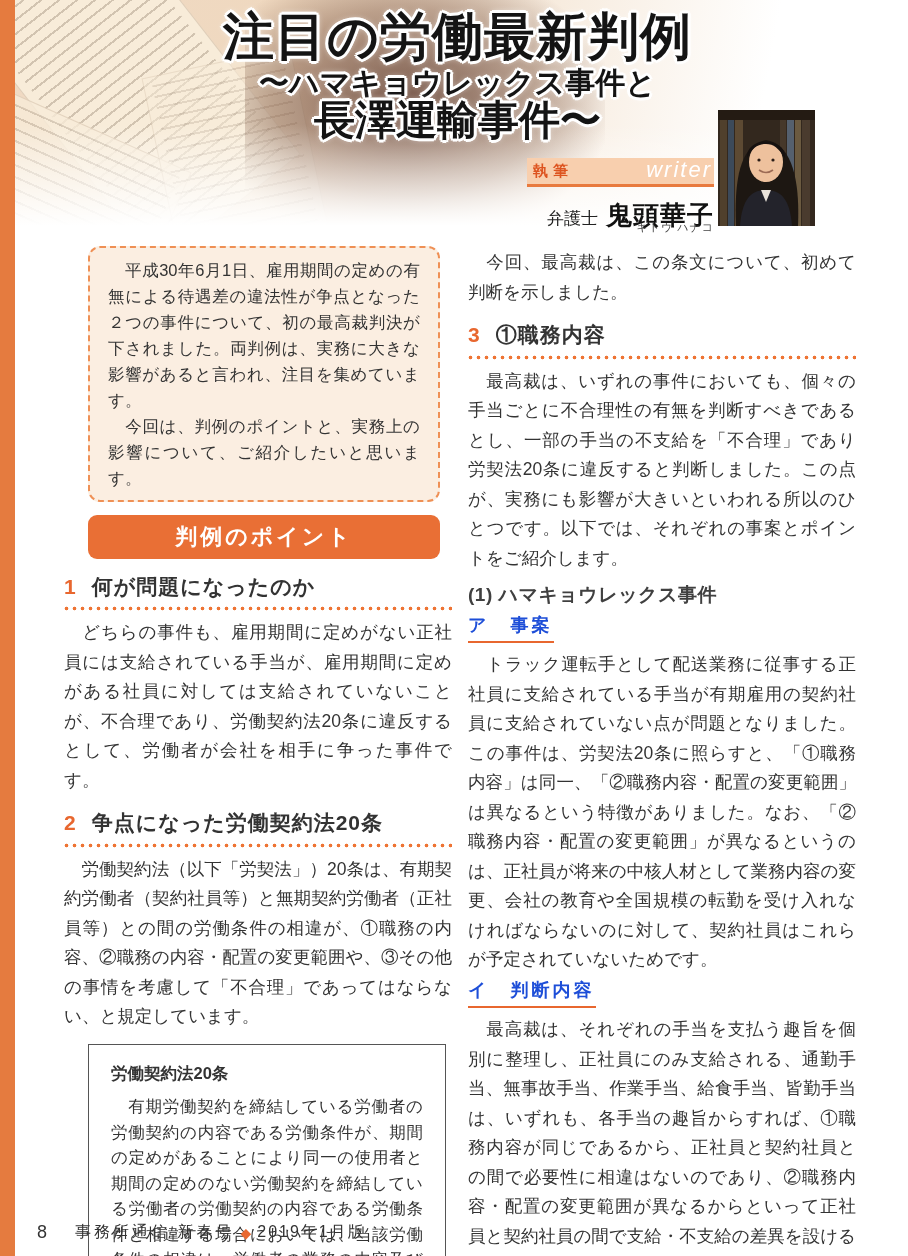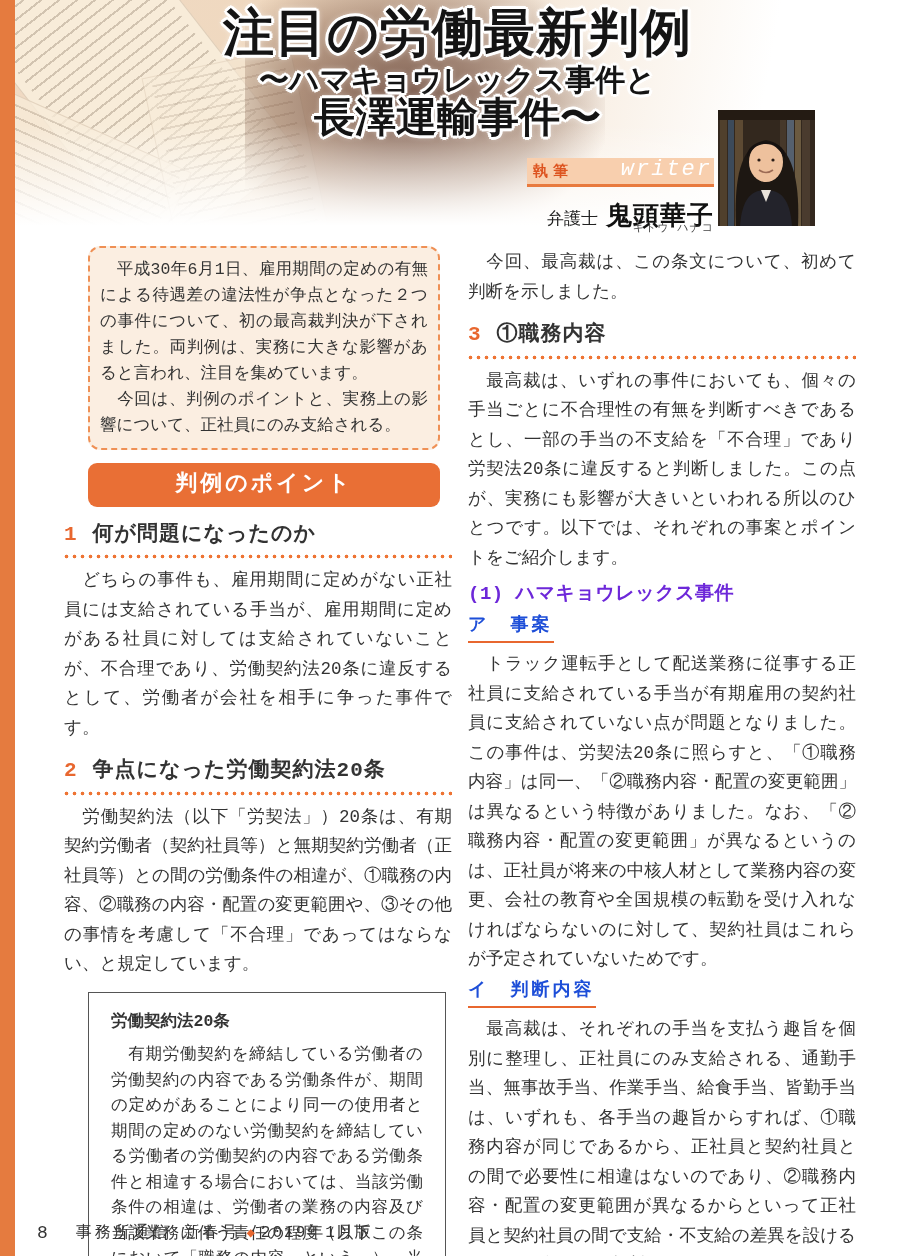--- a/index.html
+++ b/index.html
@@ -1,18 +1,18 @@
 <!DOCTYPE html>
 <html><head>
 <meta charset="utf-8">
 <style>
   html,body{margin:0;padding:0;background:#fff;}
   .page{
     position:relative;width:908px;height:1256px;overflow:hidden;background:#fff;
-    font-family:Liberation Mono, monospace;color:#333;
+    font-family:Liberation Sans, sans-serif;color:#333;
   }
   
   .side-bar{position:absolute;left:0;top:0;width:15px;height:1256px;background:#E57B3F;}
 
   
   .header{
     position:absolute;left:15px;top:0;width:893px;height:240px;overflow:hidden;
     background:linear-gradient(100deg,#f0dac3 0%,#efd8bf 30%,#f6e9da 55%,#ffffff 82%);
   }
   .paper{position:absolute;background:#f8ecd9;border:1px solid rgba(150,120,90,.25);}
@@ -48,41 +48,41 @@
     font-size:11px;color:#444;letter-spacing:1px;z-index:6;}
   .photo{position:absolute;left:718px;top:110px;width:97px;height:116px;z-index:7;}
 
   
   .col{position:absolute;width:388px;font-size:17.5px;line-height:29.5px;
     text-align:justify;color:#333;}
   .col-left{left:64px;top:246px;}
   .col-right{left:468px;top:248px;}
 
   .intro-box{margin-left:24px;width:352px;box-sizing:border-box;background:#FBEEE1;
-    border:2px dashed #EF9055;border-radius:12px;padding:9px 10px;
+    border:2px dashed #EF9055;border-radius:12px;padding:9px 18px;
     font-size:16.5px;line-height:26px;}
   .intro-box p{margin:0;}
 
   .banner{margin:13px 0 0 24px;width:352px;box-sizing:border-box;background:#E96F35;
     color:#fff;border-radius:9px;text-align:center;font-size:22px;font-weight:bold;
     padding:7px 0;letter-spacing:3px;}
 
   .sec-head{margin-top:13px;font-size:21px;font-weight:bold;color:#333;letter-spacing:1px;}
   .sec-head .num{color:#E8672F;margin-right:15px;}
   .dots{height:5px;margin-top:5px;
     background-image:radial-gradient(circle at 2.5px 2.5px,#EE7434 1.7px,transparent 2.1px);
     background-size:8px 5px;background-repeat:repeat-x;}
   .para{margin:7px 0 0 0;}
 
   .law-box{margin:12px 0 0 24px;width:358px;box-sizing:border-box;border:1px solid #555;
     padding:8px 14px 12px;font-size:16.5px;line-height:25.5px;}
   .law-box-title{font-weight:bold;margin:0;}
   .law-box p{margin:8px;}
 
-  .case-title{margin-top:7px;font-size:19px;font-weight:bold;color:#6d28d9;letter-spacing:.5px;}
+  .case-title{margin-top:7px;font-size:19px;font-weight:bold;color:#404040;letter-spacing:.5px;}
   .kana-label{display:inline-block;margin-top:1px;color:#1d4ed8;font-size:18px;
     font-weight:bold;border-bottom:2px solid #E8672F;padding:0 2px 1px 0;letter-spacing:3px;}
 
   
   .footer{position:absolute;left:37px;top:1222px;font-size:16px;color:#333;
     display:flex;align-items:center;white-space:nowrap;}
   .footer .pagenum{font-size:18px;margin-right:28px;}
   .footer .pub{letter-spacing:3px;}
   .footer .diamond{color:#E8672F;margin:0 6px;font-size:14px;}
   .footer .edition{letter-spacing:2px;}
@@ -145,21 +145,21 @@
         <circle cx="55" cy="50" r="1.6" fill="#2a1d17"></circle>
         <path d="M22 116 C24 88 34 80 48 80 C62 80 72 88 74 116 Z" fill="#23232b"></path>
         <path d="M43 80 L48 92 L53 80 Z" fill="#e9e2da"></path>
       </g>
     </svg>
   </div>
 
   <div class="col col-left">
     <div class="intro-box">
       <p>　平成30年6月1日、雇用期間の定めの有無による待遇差の違法性が争点となった２つの事件について、初の最高裁判決が下されました。両判例は、実務に大きな影響があると言われ、注目を集めています。</p>
-      <p>　今回は、判例のポイントと、実務上の影響について、正社員にのみ支給される。</p>
+      <p>　今回は、判例のポイントと、実務上の影響について、ご紹介したいと思います。</p>
     </div>
 
     <div class="banner">判例のポイント</div>
 
     <div class="sec-head">
       <span class="num">1</span><span>何が問題になったのか</span>
     </div>
     <div class="dots"></div>
     <p class="para">　どちらの事件も、雇用期間に定めがない正社員には支給されている手当が、雇用期間に定めがある社員に対しては支給されていないことが、不合理であり、労働契約法20条に違反するとして、労働者が会社を相手に争った事件です。</p>
 

